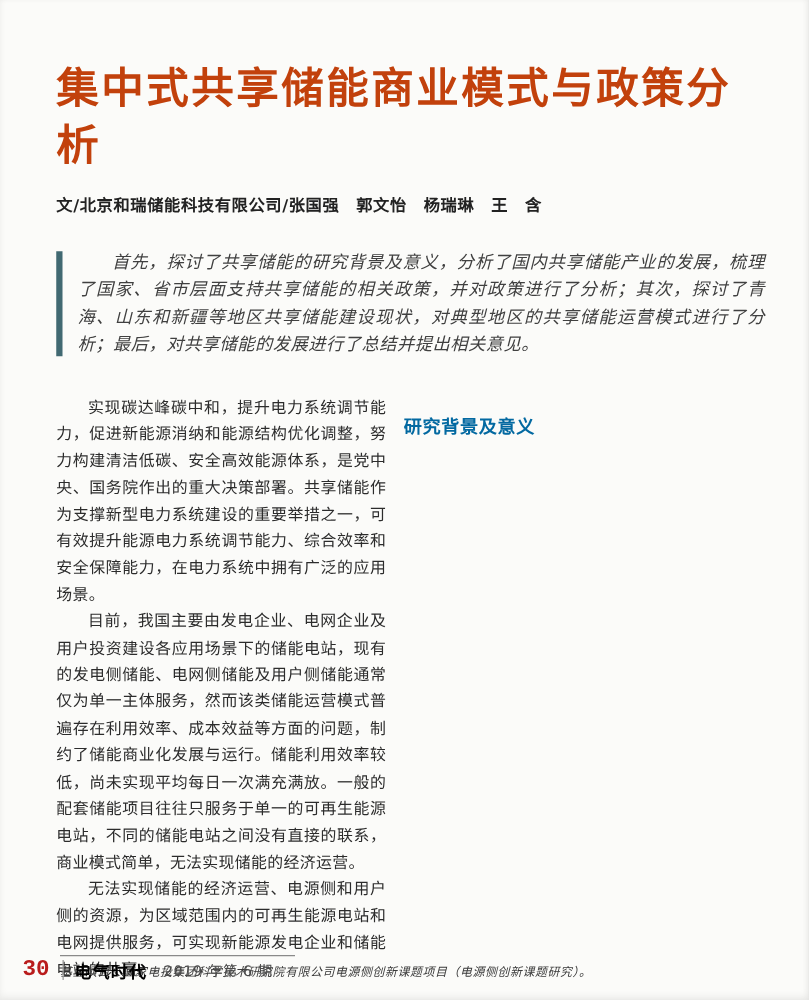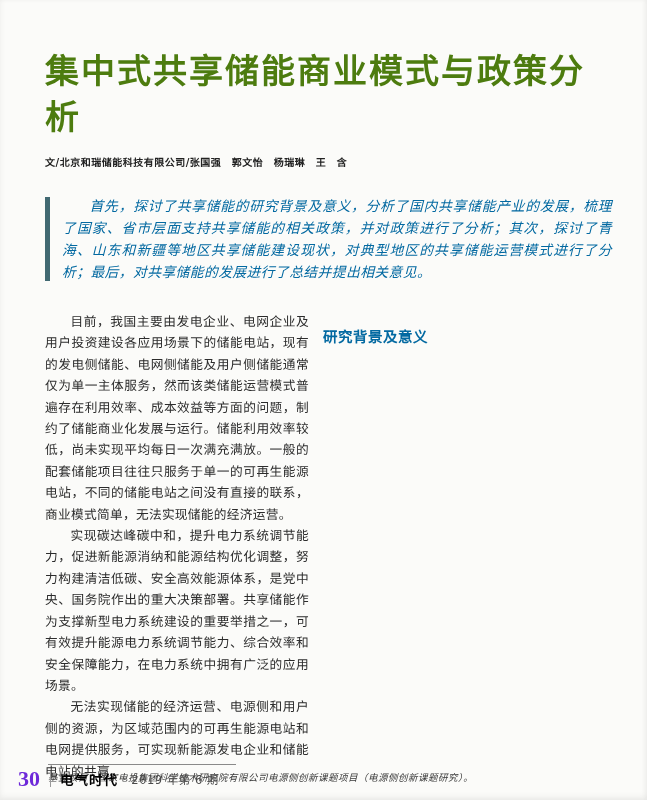--- a/index.html
+++ b/index.html
@@ -17,48 +17,48 @@
   }
   .content {
     padding: 48px 35px 0 45px;
   }
   .article-title {
     font-family: "DejaVu Sans", "Liberation Sans", sans-serif;
     font-weight: 700;
     font-size: 34px;
     line-height: 46px;
     letter-spacing: 2px;
-    color: #4d7c0f;
+    color: #c2410c;
     width: 548px;
   }
   .byline {
     font-family: "DejaVu Sans", "Liberation Sans", sans-serif;
     font-weight: 700;
-    font-size: 10px;
+    font-size: 13px;
     color: #222;
     margin-top: 14px;
     letter-spacing: 0.5px;
   }
   .abstract {
     display: flex;
     margin-top: 26px;
     width: 567px;
   }
   .abstract-bar {
     flex: 0 0 5px;
     background: #416972;
     margin-right: 12px;
     margin-top: 2px;
     margin-bottom: 2px;
   }
   .abstract-text {
     font-style: italic;
     font-size: 13.8px;
     line-height: 22px;
-    color: #0369a1;
+    color: #404040;
     text-align: justify;
     text-indent: 2em;
     letter-spacing: 0.4px;
   }
   .columns {
     display: flex;
     margin-top: 28px;
     width: 567px;
     gap: 14px;
   }
@@ -100,24 +100,24 @@
     letter-spacing: 0.5px;
   }
   .page-footer {
     position: absolute;
     left: 18px;
     top: 766px;
     display: flex;
     align-items: center;
   }
   .page-number {
-    font-family: Liberation Serif, serif;
+    font-family: Liberation Mono, monospace;
     font-weight: 700;
-    font-size: 22px;
-    color: #6d28d9;
+    font-size: 18px;
+    color: #b91c1c;
   }
   .footer-divider {
     width: 1px;
     height: 16px;
     background: #9a9a9a;
     margin: 0 9px 0 10px;
   }
   .journal-logo {
     font-family: "DejaVu Sans", "Liberation Sans", sans-serif;
     font-weight: 700;
@@ -144,22 +144,22 @@
     <div class="byline">文/北京和瑞储能科技有限公司/张国强　郭文怡　杨瑞琳　王　含</div>
 
     <div class="abstract">
       <div class="abstract-bar"></div>
       <div class="abstract-text">首先，探讨了共享储能的研究背景及意义，分析了国内共享储能产业的发展，梳理了国家、省市层面支持共享储能的相关政策，并对政策进行了分析；其次，探讨了青海、山东和新疆等地区共享储能建设现状，对典型地区的共享储能运营模式进行了分析；最后，对共享储能的发展进行了总结并提出相关意见。</div>
     </div>
 
     <div class="columns">
 
       <div class="col-left">
+        <p class="body-par">实现碳达峰碳中和，提升电力系统调节能力，促进新能源消纳和能源结构优化调整，努力构建清洁低碳、安全高效能源体系，是党中央、国务院作出的重大决策部署。共享储能作为支撑新型电力系统建设的重要举措之一，可有效提升能源电力系统调节能力、综合效率和安全保障能力，在电力系统中拥有广泛的应用场景。</p>
         <p class="body-par">目前，我国主要由发电企业、电网企业及用户投资建设各应用场景下的储能电站，现有的发电侧储能、电网侧储能及用户侧储能通常仅为单一主体服务，然而该类储能运营模式普遍存在利用效率、成本效益等方面的问题，制约了储能商业化发展与运行。储能利用效率较低，尚未实现平均每日一次满充满放。一般的配套储能项目往往只服务于单一的可再生能源电站，不同的储能电站之间没有直接的联系，商业模式简单，无法实现储能的经济运营。</p>
-        <p class="body-par">实现碳达峰碳中和，提升电力系统调节能力，促进新能源消纳和能源结构优化调整，努力构建清洁低碳、安全高效能源体系，是党中央、国务院作出的重大决策部署。共享储能作为支撑新型电力系统建设的重要举措之一，可有效提升能源电力系统调节能力、综合效率和安全保障能力，在电力系统中拥有广泛的应用场景。</p>
         <p class="body-par">无法实现储能的经济运营、电源侧和用户侧的资源，为区域范围内的可再生能源电站和电网提供服务，可实现新能源发电企业和储能电站的共赢。</p>
       </div>
 
       <div class="col-right">
         <h2 class="section-heading">研究背景及意义</h2>
       </div>
 
     </div>
   </div>
 

